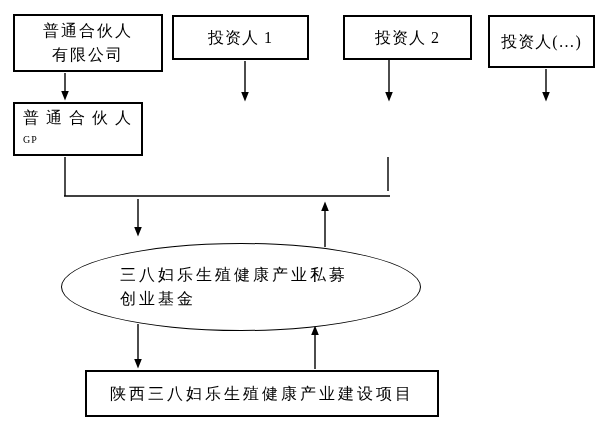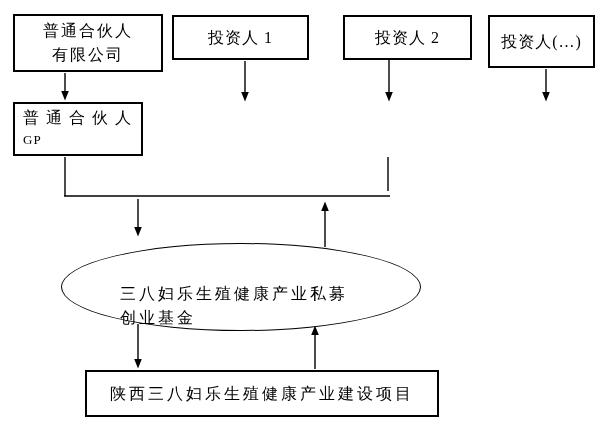--- a/index.html
+++ b/index.html
@@ -26,35 +26,34 @@
   .node-investor1 { left: 172px; top: 15px;  width: 137px; height: 45px; }
   .node-investor2 { left: 331px; top: 15px;  width: 129px; height: 45px; margin-left: 12px; }
   .node-investorN { left: 488px; top: 15px;  width: 107px; height: 53px; }
 
   .node-gp {
     left: 13px; top: 102px; width: 130px; height: 54px;
     align-items: flex-start; text-align: left; padding-left: 8px;
     line-height: 22px;
   }
   .node-gp .spread { letter-spacing: 7px; }
-  .node-gp .latin  { letter-spacing: 1px; font-size: 13px; }
+  .node-gp .latin  { letter-spacing: 1px; font-size: 10px; }
 
   .node-lp { left: 197px; top: 104px; width: 393px; height: 42px; }
 
   .node-project { left: 85px; top: 370px; width: 354px; height: 47px; letter-spacing: 3px; }
 
   .node-fund {
     left: 61px; top: 243px; width: 360px; height: 88px;
     border-radius: 50%;
     border-width: 1.5px;
     align-items: flex-start; text-align: left;
     padding-left: 58px;
     letter-spacing: 3px;
     line-height: 24px;
-    justify-content: flex-end;
   }
 
   svg.connectors {
     position: absolute; left: 0; top: 0;
     width: 613px; height: 423px;
     pointer-events: none;
   }
   svg.connectors line { stroke: var(--line, #000000); stroke-width: 1.4; }
   svg.connectors polygon { fill: var(--line, #000000); stroke: none; }
 </style>

